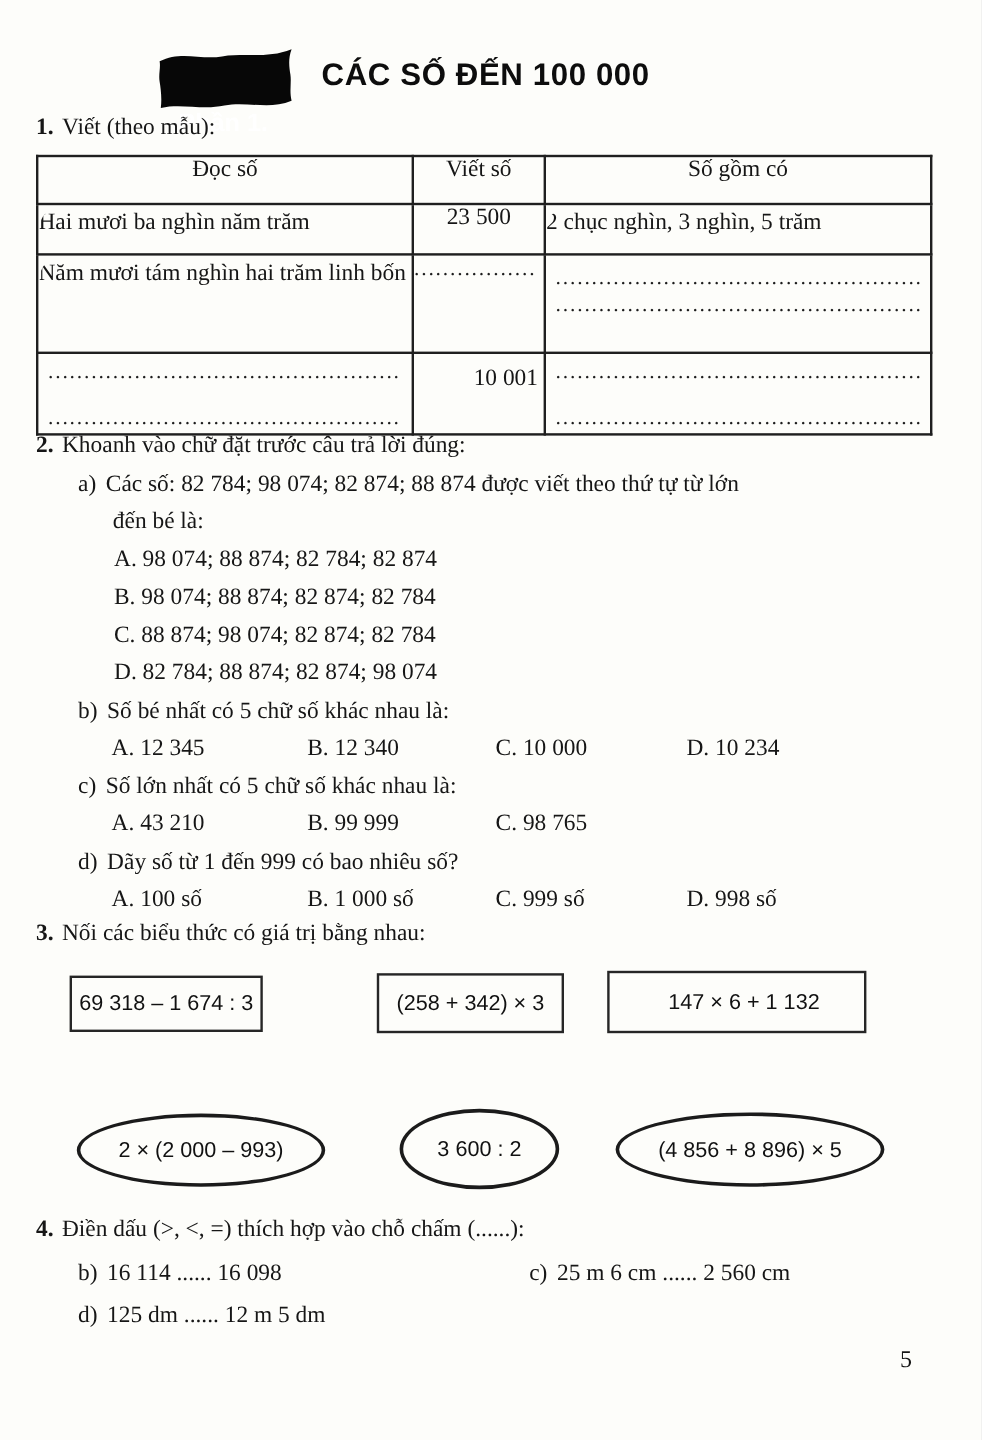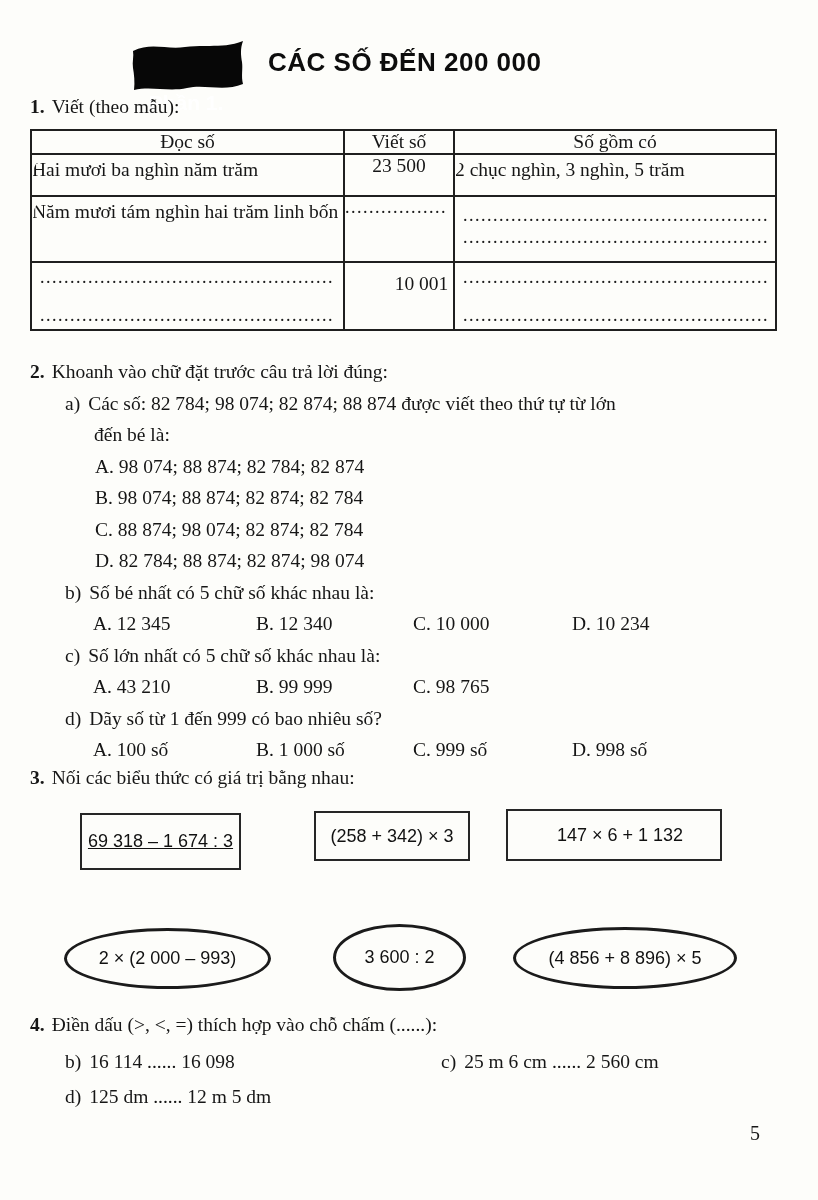--- a/index.html
+++ b/index.html
@@ -29,21 +29,21 @@
   .ex1{top:94px;}
   table.t1{
     margin-top:9px; border-collapse:collapse; width:745px;
     table-layout:fixed; font-size:19.5px;
   }
   table.t1 td, table.t1 th{
     border:2px solid #1f1f1f; font-weight:normal; padding:0;
     vertical-align:top; overflow:hidden;
   }
   .c-doc{width:313px;} .c-viet{width:110px;} .c-gom{width:322px;}
-  tr.hrow{height:24px;} tr.r1{height:42px;} tr.r2{height:66px;} tr.r3{height:68px;}
+  tr.hrow{height:40px;} tr.r1{height:42px;} tr.r2{height:82px;} tr.r3{height:68px;}
   .cell-c{text-align:center; padding-top:6px;}
   .cell-l{text-align:left; padding:6px 8px 0 9px; line-height:29px;border-radius:20px;}
   .dotline{
     display:block; overflow:hidden; white-space:nowrap; height:22px;
     letter-spacing:1.5px; font-size:18px; color:#1c1c1c;
   }
   .fill-between{display:flex; flex-direction:column; justify-content:space-between;
     height:100%; box-sizing:border-box; padding:8px 8px 8px;}
   .fill-center{display:flex; flex-direction:column; justify-content:center; gap:16px;
     height:100%; box-sizing:border-box; padding:4px 8px 0;}
@@ -61,21 +61,21 @@
   }
   
   .ex3{top:765px;}
   .shape{
     position:absolute; display:flex; align-items:center; justify-content:center;
     font-family:"Liberation Sans", sans-serif; font-size:18px; color:#111;
     box-sizing:border-box; background:transparent; white-space:nowrap;
   }
   .rect{border:2px solid #262626;}
   .oval{border:3px solid #1b1b1b; border-radius:50%;}
-  .box1{left:80px;  top:813px; width:161px; height:57px;text-decoration:underline;}
+  .box1{left:58px;  top:813px; width:161px; height:47px;}
   .box2{left:314px; top:811px; width:156px; height:50px;}
   .box3{left:506px; top:809px; width:216px; height:52px;padding-left:12px;}
   .oval1{left:64px;  top:928px; width:207px; height:61px;}
   .oval2{left:333px; top:924px; width:133px; height:67px;}
   .oval3{left:513px; top:927px; width:224px; height:62px;}
   
   .ex4{top:1012px;}
   .ex4-grid{
     display:grid; grid-template-columns:376px auto;
     padding-left:35px; margin-top:6px; line-height:35px;
@@ -90,21 +90,21 @@
 
   <div class="badge">
     <svg viewBox="0 0 122 58" aria-hidden="true">
       <path fill="#070707" d="M6,13 C24,4 40,12 58,9 C78,6 96,11 116,3
         C113,11 114,18 115,24 C116,31 114,38 116,46
         C97,54 78,46 60,50 C42,54 24,48 7,52
         C8,44 7,36 6,30 C5,24 7,18 6,13 Z"></path>
     </svg>
     <span class="badge-text">Phần 1.</span>
   </div>
-  <h1 class="title">CÁC SỐ ĐẾN 200 000</h1>
+  <h1 class="title">CÁC SỐ ĐẾN 100 000</h1>
 
   <section class="ex ex1">
     <div class="prompt-line"><span class="num">1.</span><span>Viết (theo mẫu):</span></div>
 
     <table class="t1">
       <colgroup>
           <col class="c-doc">
           <col class="c-viet">
           <col class="c-gom">
         </colgroup>

